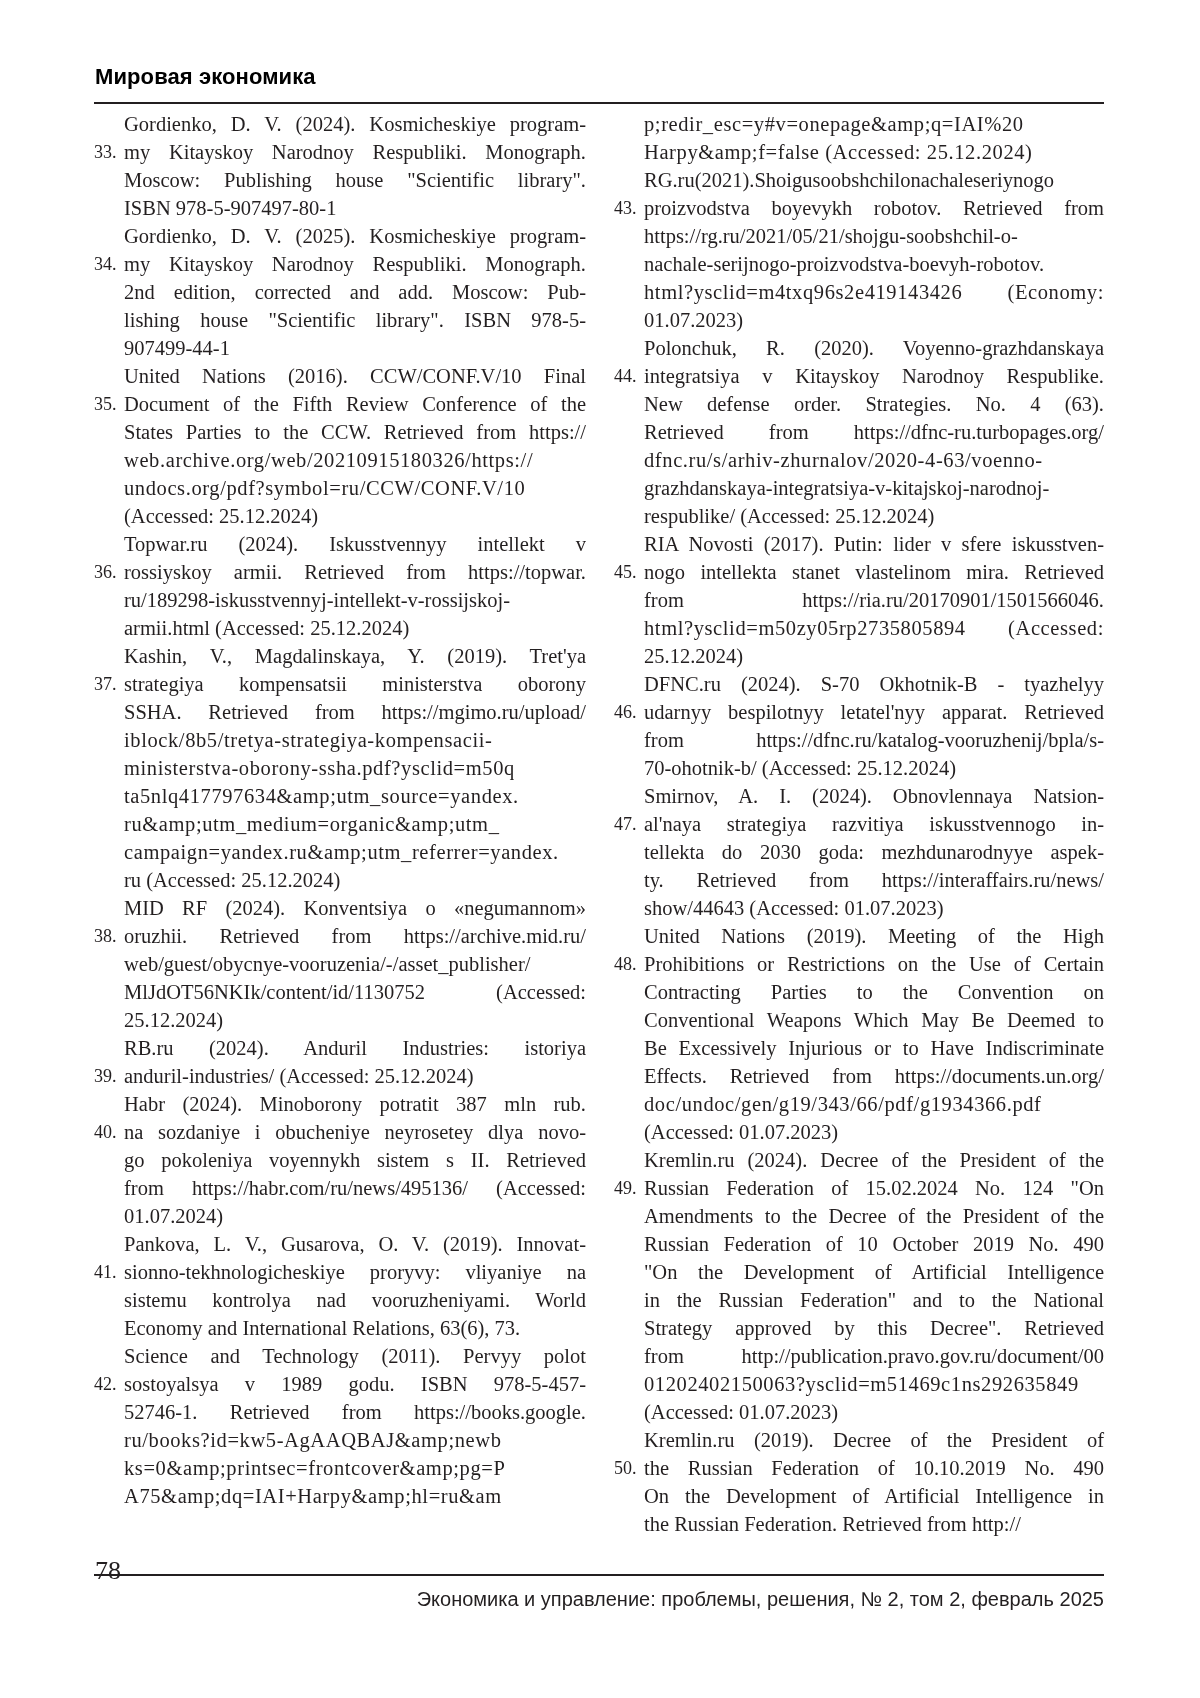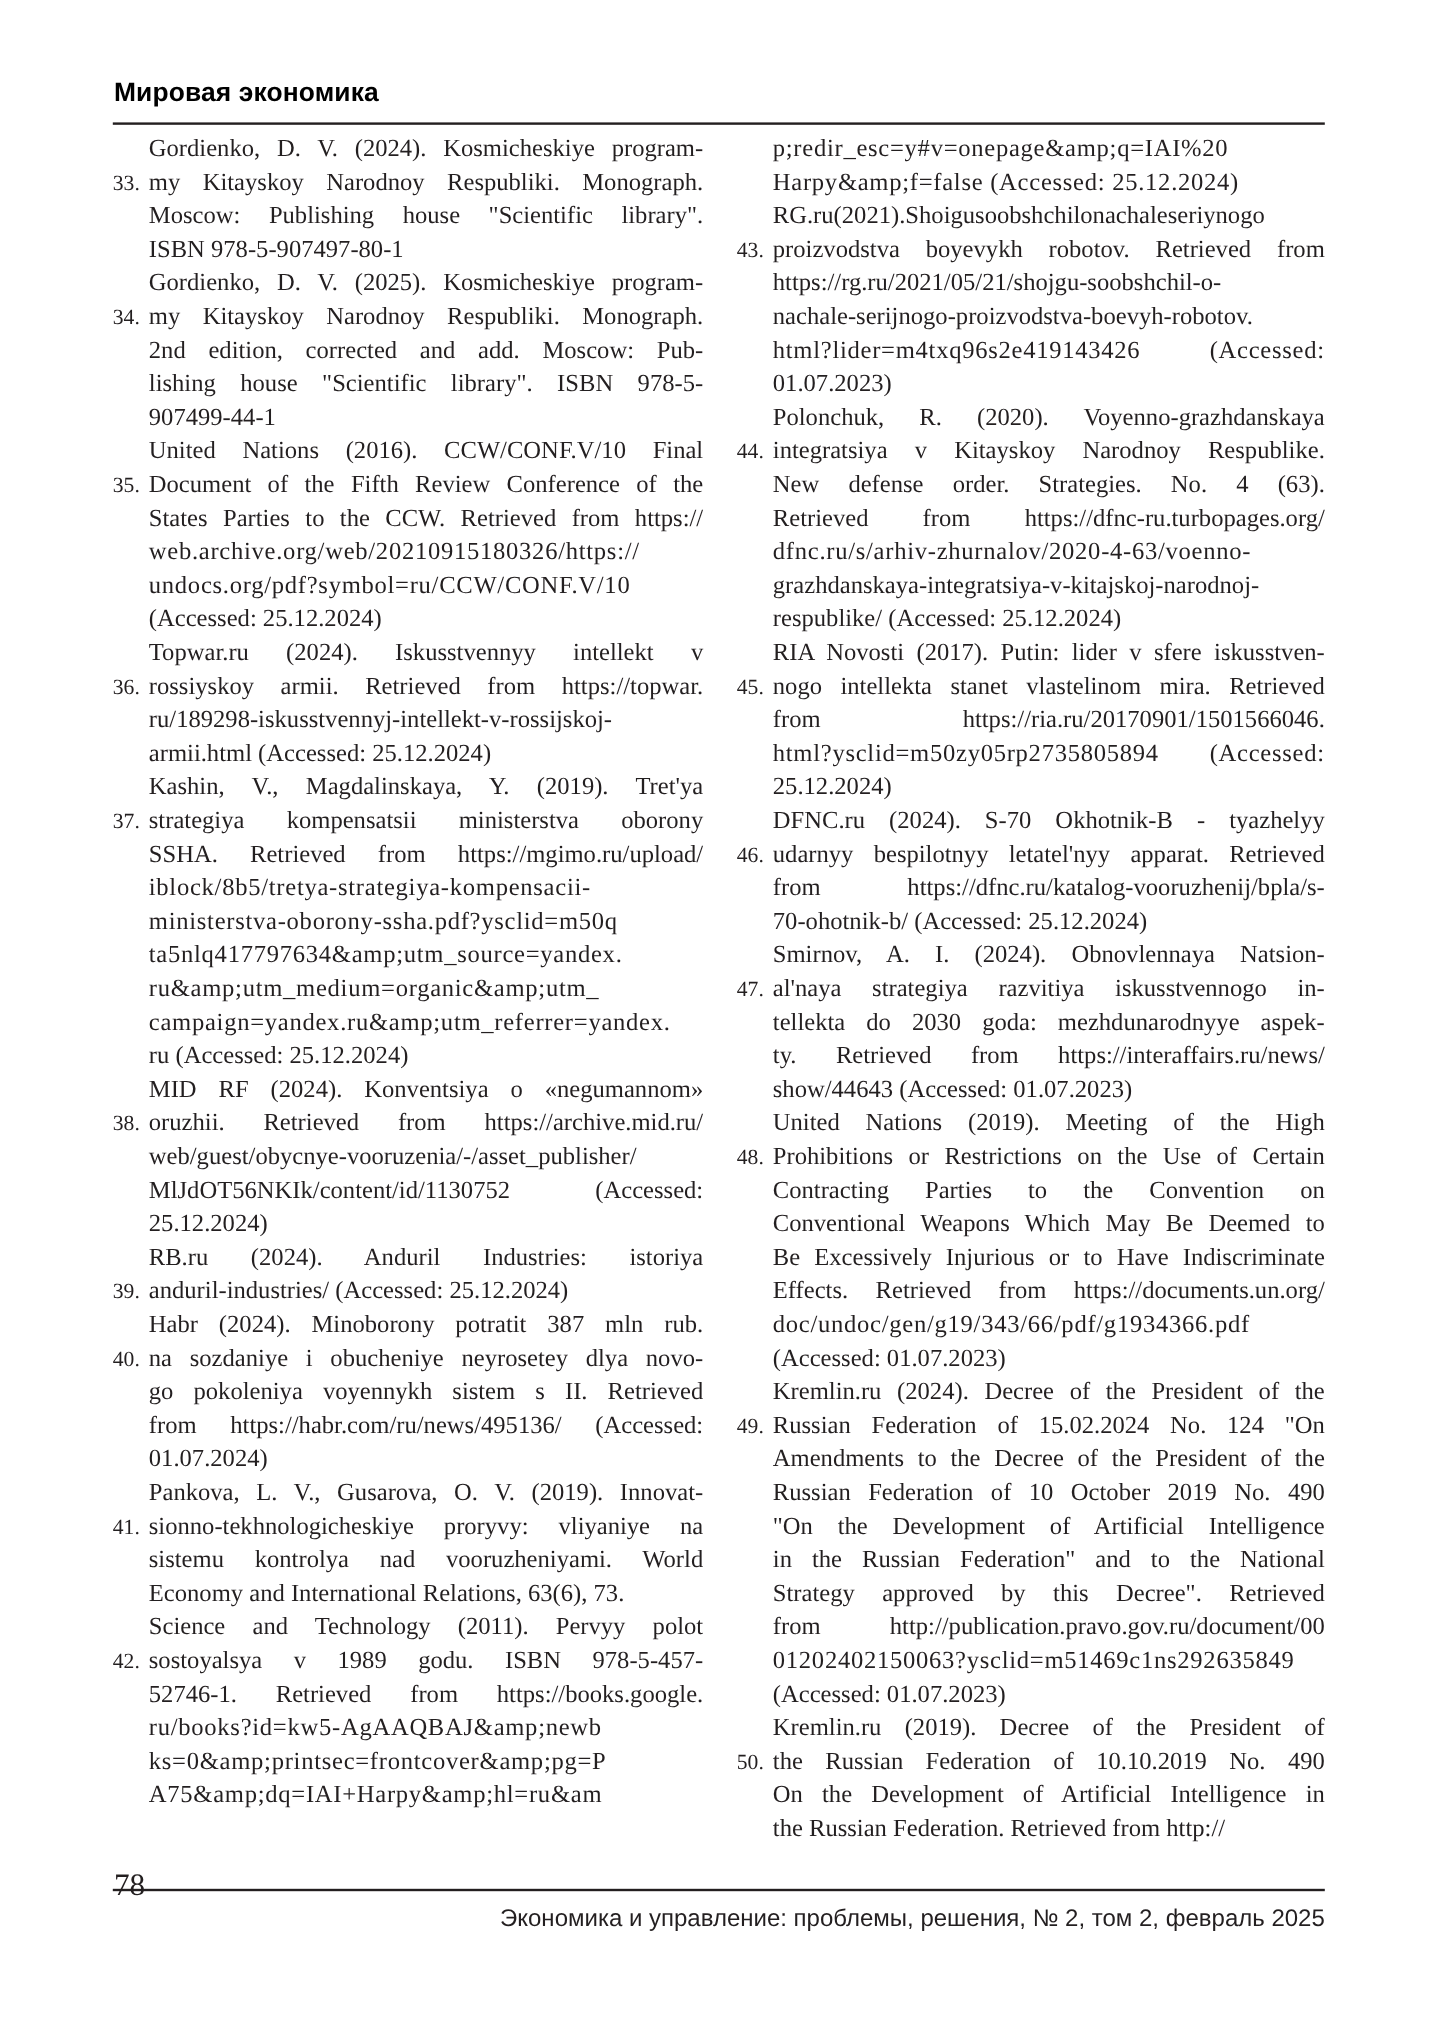--- a/index.html
+++ b/index.html
@@ -130,21 +130,21 @@
       <div class="ref">
         <span class="line url">p;redir_esc=y#v=onepage&amp;amp;q=IAI%20</span>
         <span class="line last url">Harpy&amp;amp;f=false (Accessed: 25.12.2024)</span>
       </div>
       <div class="ref">
         <span class="ref-num">43.</span>
         <span class="line">RG.ru(2021).Shoigusoobshchilonachaleseriynogo</span>
         <span class="line">proizvodstva boyevykh robotov. Retrieved from</span>
         <span class="line">https://rg.ru/2021/05/21/shojgu-soobshchil-o-</span>
         <span class="line">nachale-serijnogo-proizvodstva-boevyh-robotov.</span>
-        <span class="line url">html?lider=m4txq96s2e419143426 (Accessed:</span>
+        <span class="line url">html?ysclid=m4txq96s2e419143426 (Economy:</span>
         <span class="line last">01.07.2023)</span>
       </div>
       <div class="ref">
         <span class="ref-num">44.</span>
         <span class="line">Polonchuk, R. (2020). Voyenno-grazhdanskaya</span>
         <span class="line">integratsiya v Kitayskoy Narodnoy Respublike.</span>
         <span class="line">New defense order. Strategies. No. 4 (63).</span>
         <span class="line">Retrieved from https://dfnc-ru.turbopages.org/</span>
         <span class="line url">dfnc.ru/s/arhiv-zhurnalov/2020-4-63/voenno-</span>
         <span class="line">grazhdanskaya-integratsiya-v-kitajskoj-narodnoj-</span>

